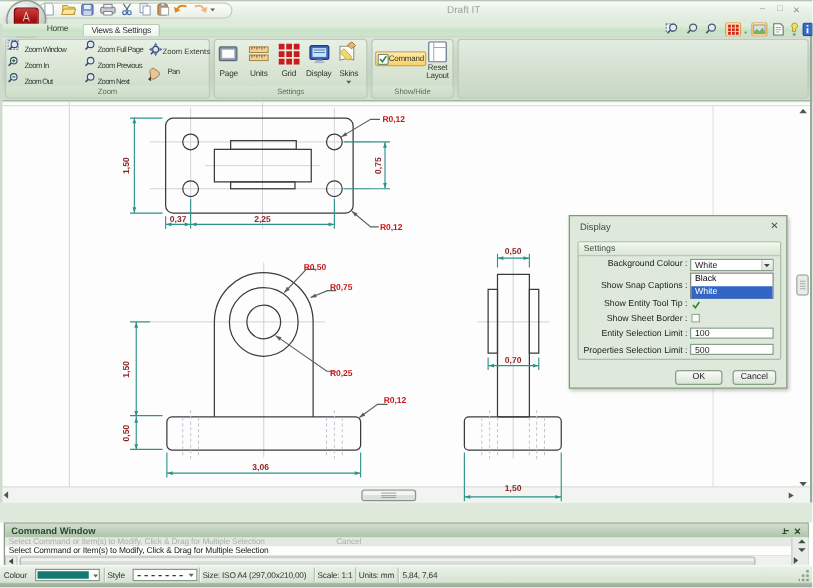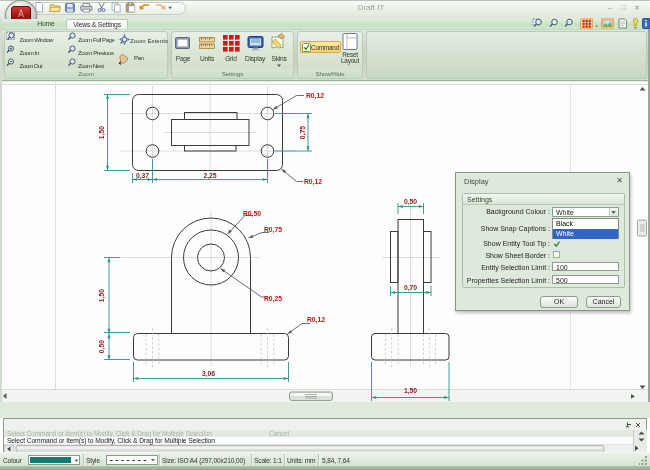--- a/index.html
+++ b/index.html
@@ -445,20 +445,21 @@
       <path d="M631,3 l4,2.4 l-4,2.4 z" fill="#4d5a4b"></path>
       <rect x="289.5" y="1" width="43" height="8.5" rx="2" fill="#dde1dd" stroke="#8a948a" stroke-width="0.9"></rect>
       <rect x="290.5" y="2" width="41" height="3" rx="1.5" fill="#f5f7f5"></rect>
       <path d="M305,3.5 h12 M305,5.5 h12 M305,7 h12" stroke="#9aa49a" stroke-width="0.8"></path>
     </svg>
   </div>
 
   <div id="gap"></div>
 
   <div id="cmdwin">
+    <div id="cmdhead">Command Window</div>
     <div id="cmdgray">
         <span style="position:absolute; left:3px; top:0;">Select Command or Item(s) to Modify, Click &amp; Drag for Multiple Selection</span>
         <span style="position:absolute; left:265px; top:0;">Cancel</span>
       </div>
     <div id="cmdwhite">Select Command or Item(s) to Modify, Click &amp; Drag for Multiple Selection</div>
     <div id="cmdscroll">
       <svg width="629" height="8" viewBox="0 0 629 8">
         <rect x="0.5" y="0.5" width="9" height="7" fill="#e8ece8" stroke="#b8c0b8" stroke-width="0.7"></rect>
         <path d="M6.5,1.5 l-3.5,2.5 l3.5,2.5 z" fill="#3a4a3a"></path>
         <rect x="12" y="0.5" width="588" height="7" rx="2" fill="#d8ddd8" stroke="#a8b0a8" stroke-width="0.8"></rect>

